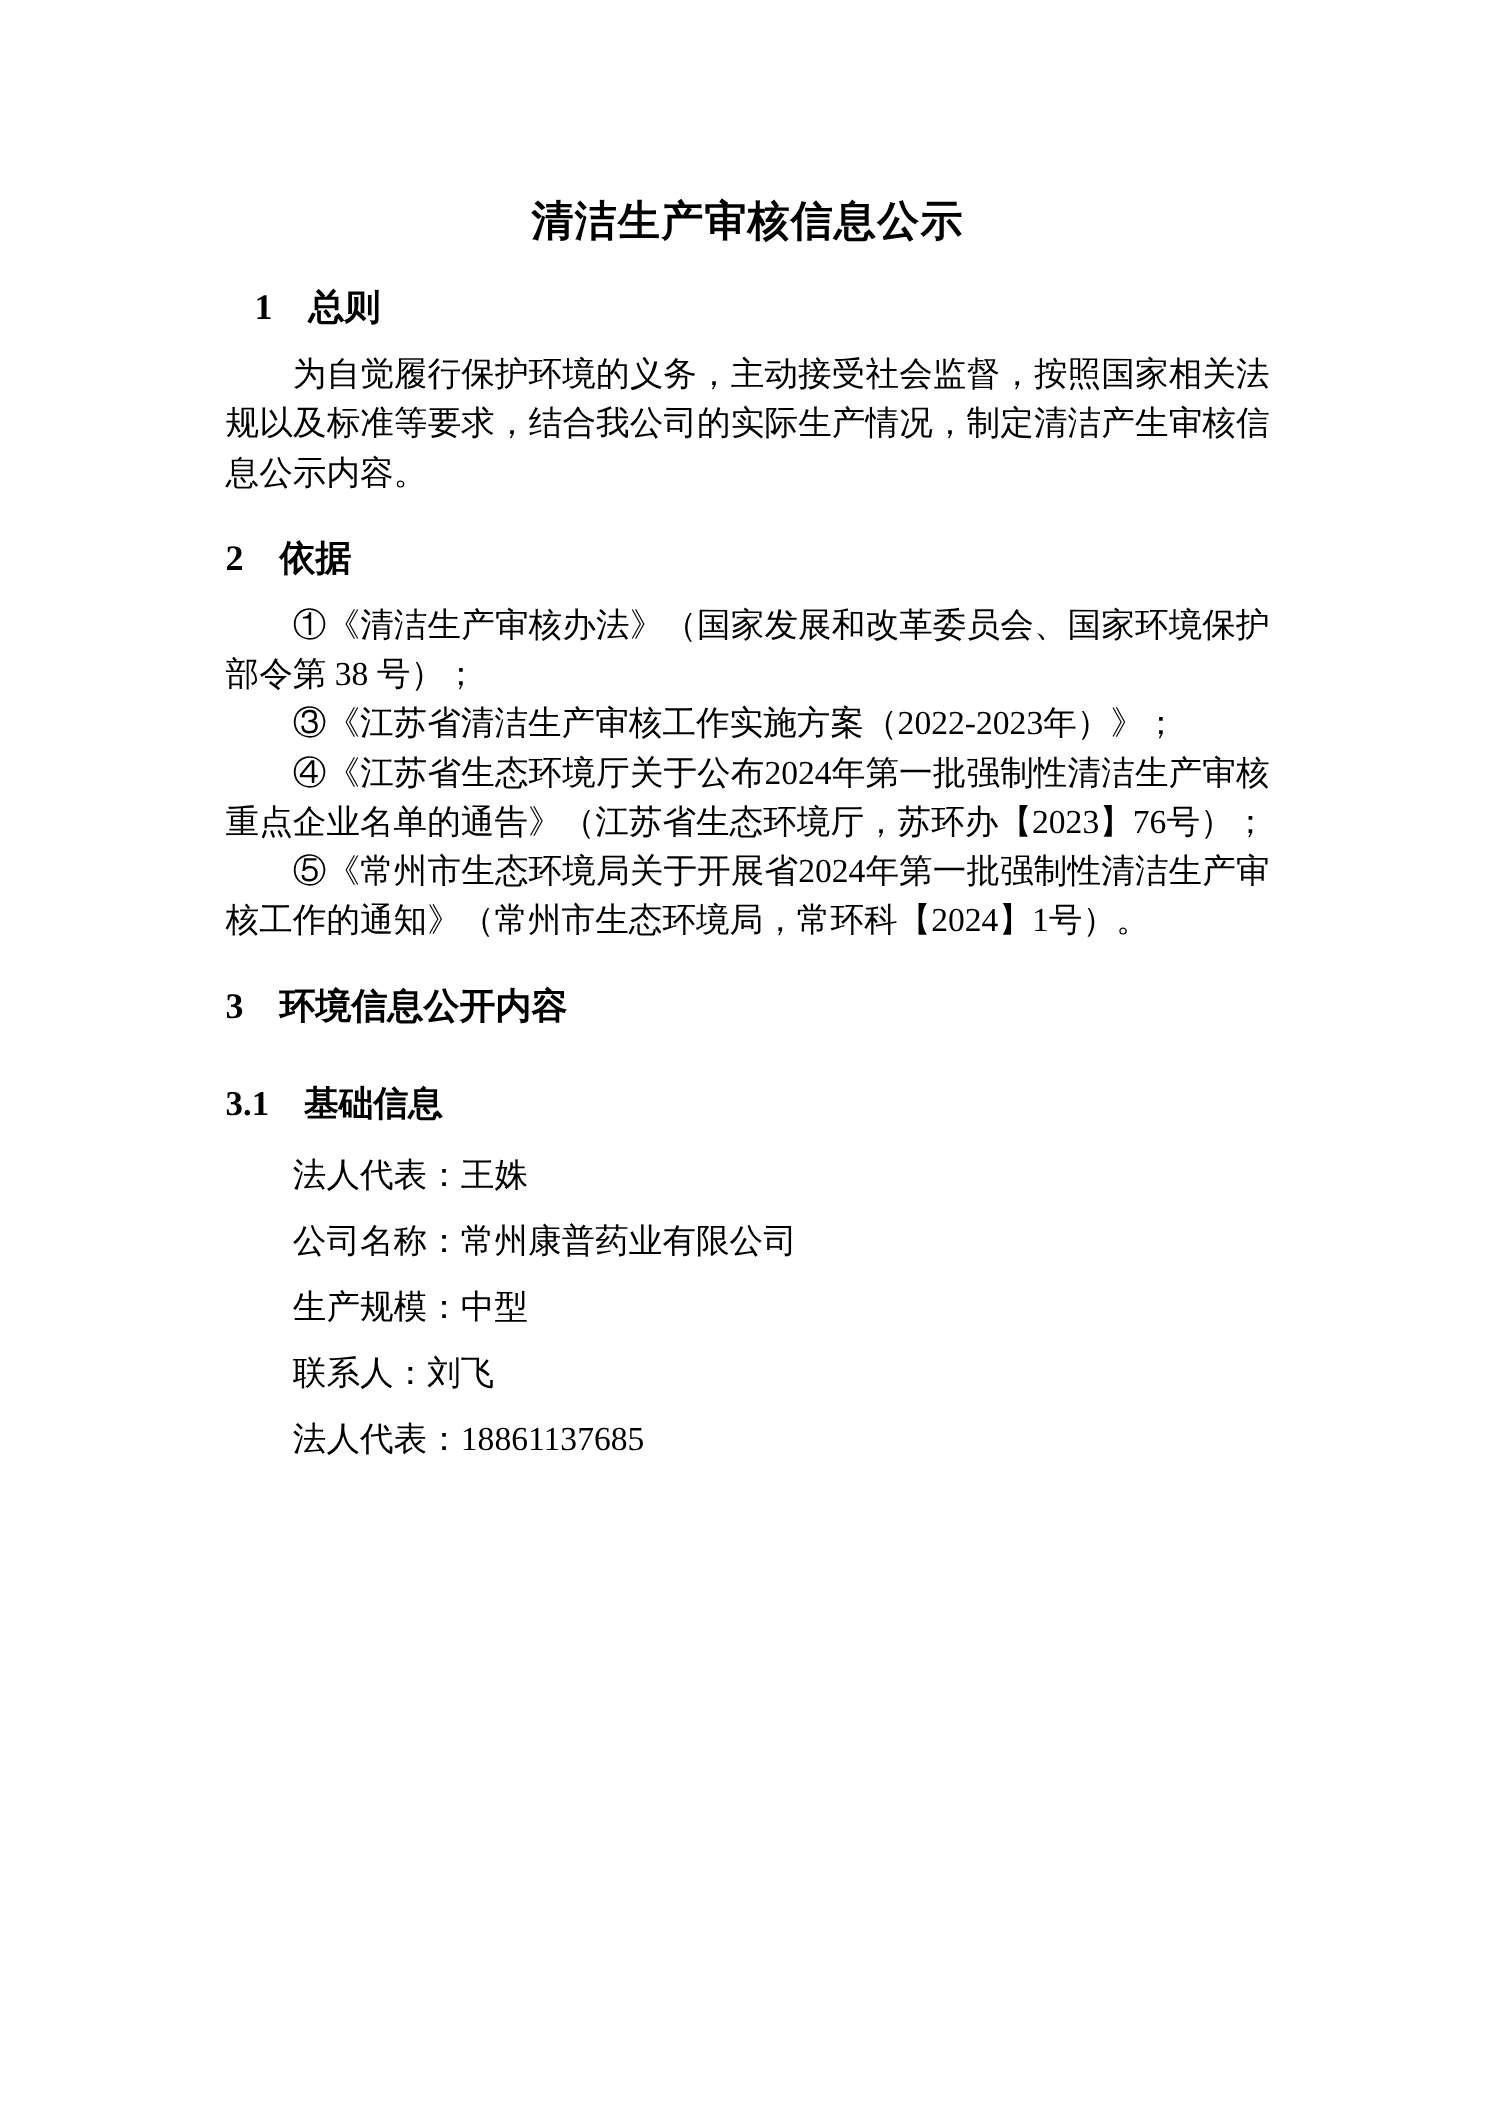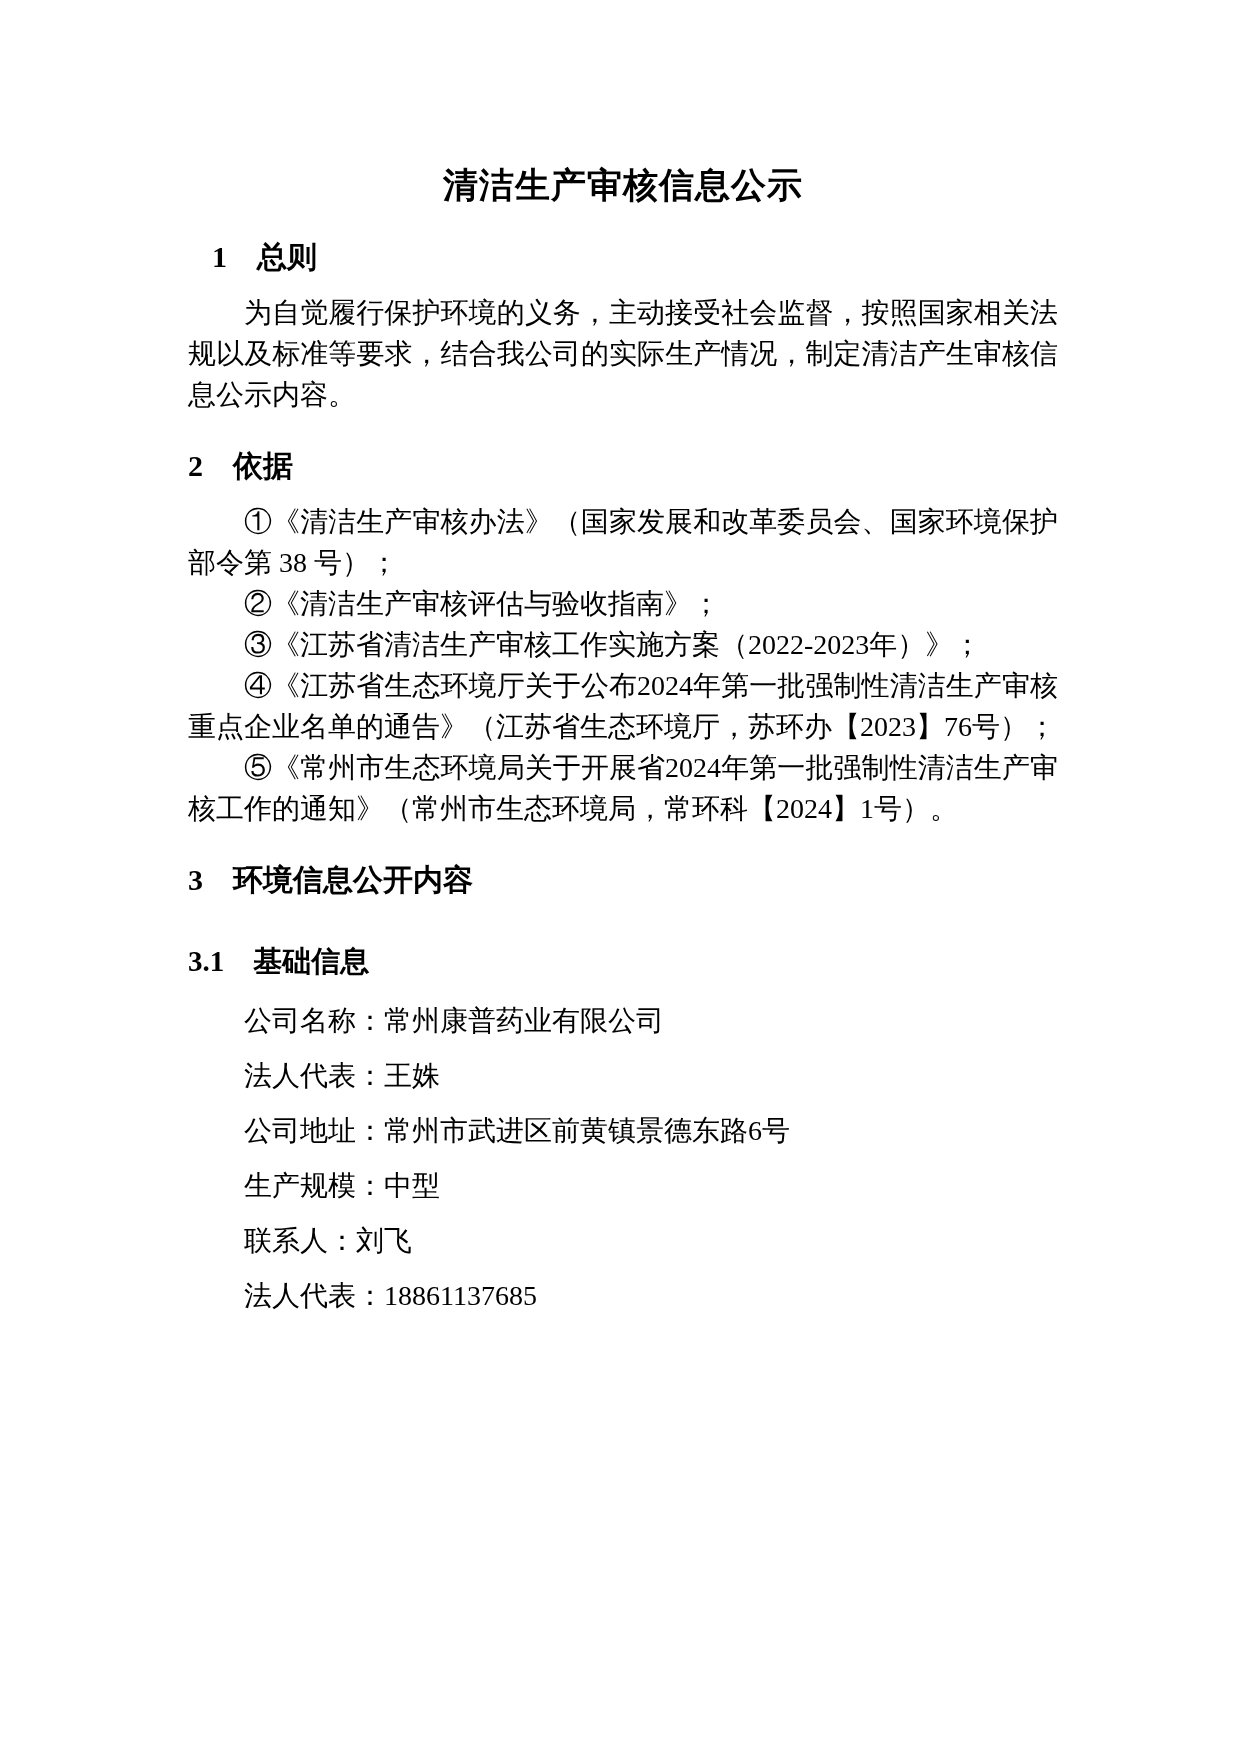--- a/index.html
+++ b/index.html
@@ -76,41 +76,37 @@
     <h2 class="sec-heading first">1　总则</h2>
     <div class="body-block">
       <p class="body-line">为自觉履行保护环境的义务，主动接受社会监督，按照国家相关法规以及标准等要求，结合我公司的实际生产情况，制定清洁产生审核信息公示内容。</p>
     </div>
   </section>
 
   <section>
     <h2 class="sec-heading">2　依据</h2>
     <div class="body-block">
       <p class="body-line">①《清洁生产审核办法》（国家发展和改革委员会、国家环境保护部令第 38 号）；</p>
-      <p class="body-line">②《清洁生产审核评估与验收指南》；</p>
       <p class="body-line">③《江苏省清洁生产审核工作实施方案（2022-2023年）》；</p>
       <p class="body-line">④《江苏省生态环境厅关于公布2024年第一批强制性清洁生产审核重点企业名单的通告》（江苏省生态环境厅，苏环办【2023】76号）；</p>
       <p class="body-line">⑤《常州市生态环境局关于开展省2024年第一批强制性清洁生产审核工作的通知》（常州市生态环境局，常环科【2024】1号）。</p>
     </div>
   </section>
 
   <section>
     <h2 class="sec-heading">3　环境信息公开内容</h2>
 
     <h3 class="sub-heading">3.1　基础信息</h3>
 
     <div class="fields-block">
       <p class="field-line">
-        <span>公司名称：</span><span>常州康普药业有限公司</span>
-      </p>
-      <p class="field-line">
         <span>法人代表：</span><span>王姝</span>
       </p>
       <p class="field-line">
-        <span>公司地址：</span><span>常州市武进区前黄镇景德东路6号</span>
+        <span>公司名称：</span><span>常州康普药业有限公司</span>
       </p>
       <p class="field-line">
         <span>生产规模：</span><span>中型</span>
       </p>
       <p class="field-line">
         <span>联系人：</span><span>刘飞</span>
       </p>
       <p class="field-line">
         <span>法人代表：</span><span>18861137685</span>
       </p>

